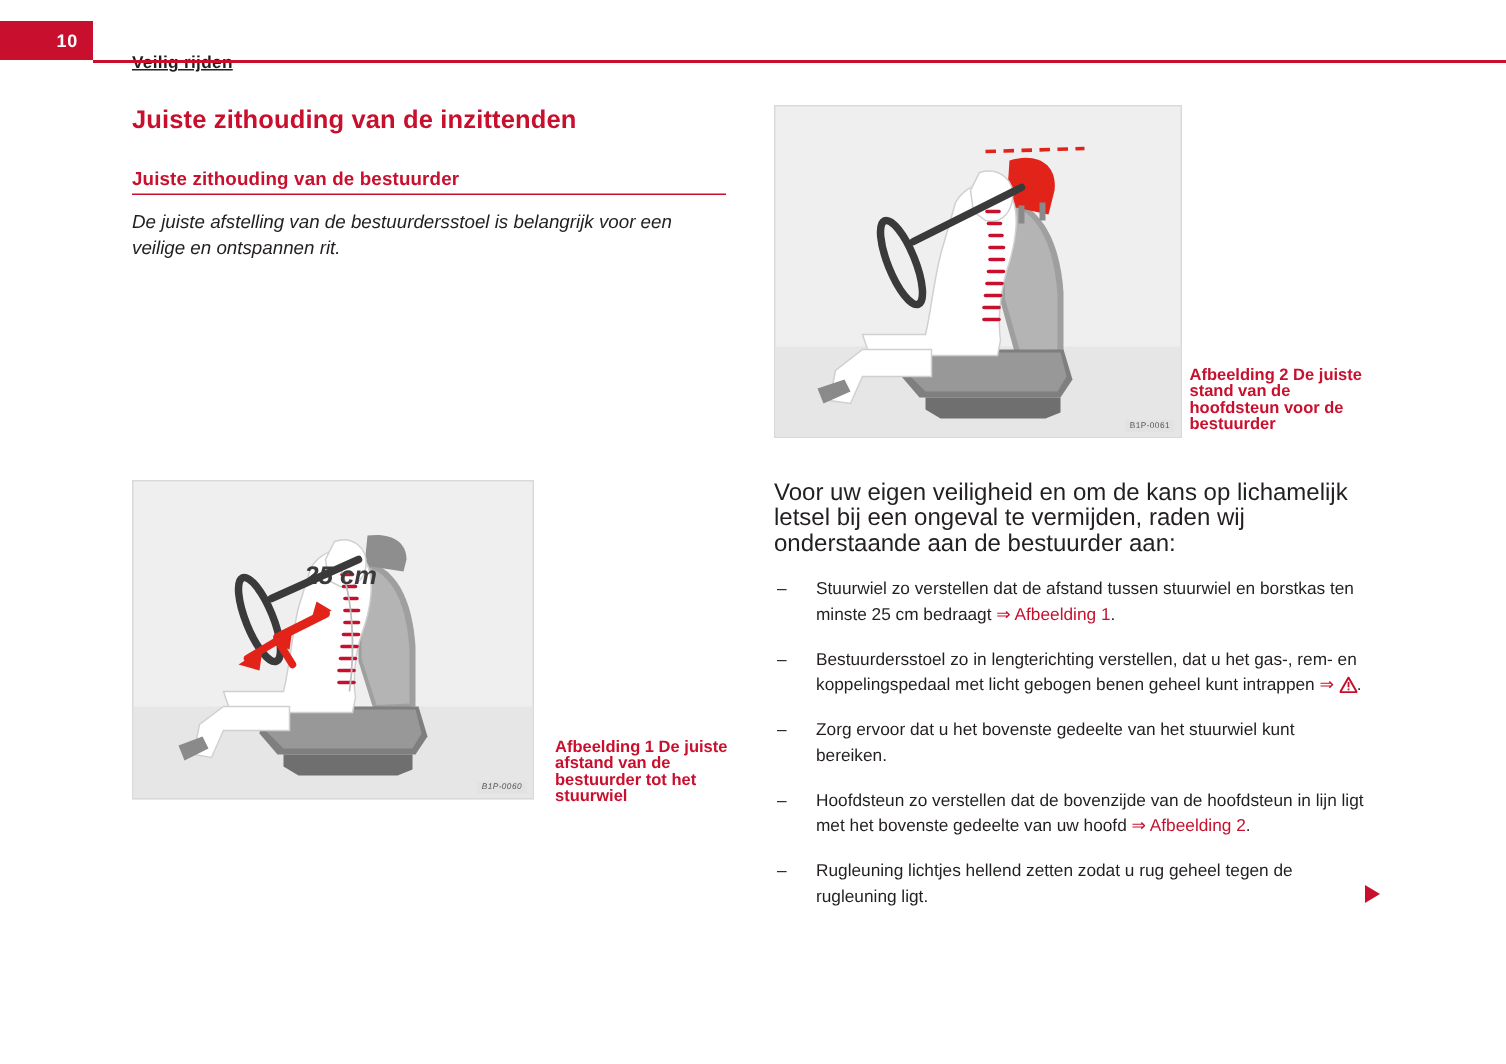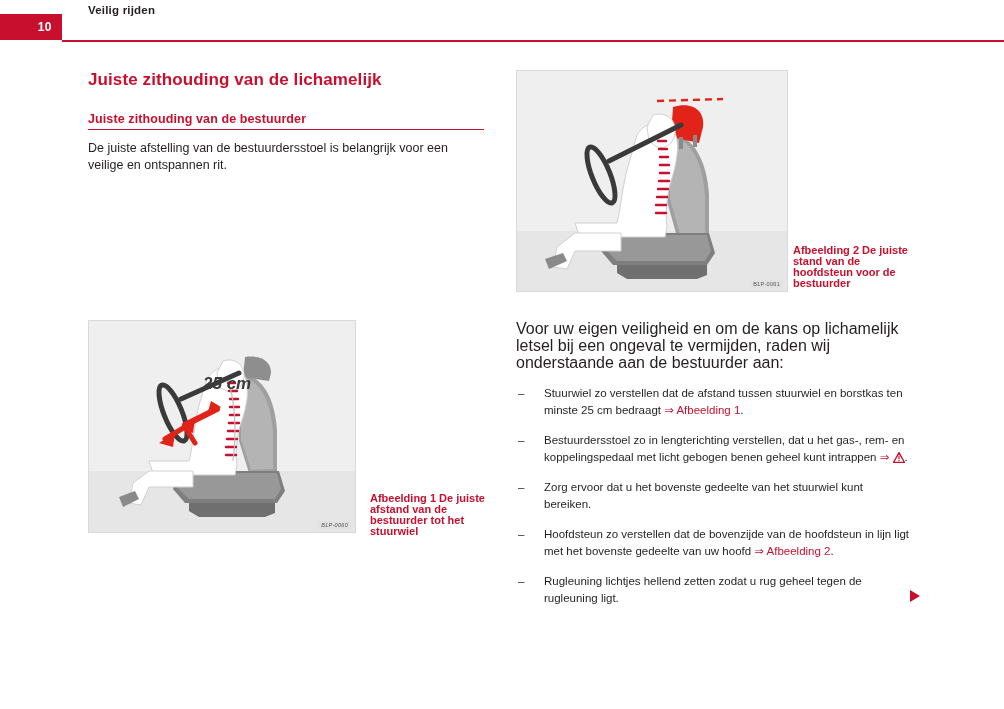--- a/index.html
+++ b/index.html
@@ -36,25 +36,26 @@
     font-weight: bold;
     text-align: right;
     padding-right: 10px;
     box-sizing: border-box;
     line-height: 26px;
     letter-spacing: 0.5px;
   }
   .header-title {
     position: absolute;
     left: 88px;
-    top: 4px;
+    top: 36px;
     font-size: 11.5px;
     font-weight: bold;
     color: #231f20;
     letter-spacing: 0.2px;
+    text-decoration: underline;
   }
   .header-rule {
     position: absolute;
     left: 62px;
     top: 40px;
     width: 942px;
     height: 2px;
     background: #c8102e;
   }
 
@@ -87,20 +88,21 @@
     letter-spacing: 0.1px;
   }
   .section-rule {
     width: 396px;
     height: 1px;
     background: #c8102e;
     margin-bottom: 10px;
   }
   p.intro {
     font-size: 12.5px;
+    font-style: italic;
     line-height: 17px;
     margin: 0 0 16px 0;
     color: #231f20;
     width: 375px;
   }
 
   
   .figure-1 {
     position: relative;
     width: 268px;
@@ -210,21 +212,21 @@
 <body>
 
 <div class="page-header">
   <div class="page-number-box">10</div>
   <div class="header-title">Veilig rijden</div>
   <div class="header-rule"></div>
 </div>
 
 <div class="col-left">
 
-  <h1 class="chapter-title">Juiste zithouding van de lichamelijk</h1>
+  <h1 class="chapter-title">Juiste zithouding van de inzittenden</h1>
 
   <h2 class="section-title">Juiste zithouding van de bestuurder</h2>
   <div class="section-rule"></div>
 
   <p class="intro">De juiste afstelling van de bestuurdersstoel is belangrijk voor een veilige en ontspannen rit.</p>
 
   <div class="fig1-wrap">
     <div class="figure-1">
       <svg class="ill" width="266" height="211" viewBox="0 0 266 211">
         <rect x="0" y="0" width="266" height="211" fill="#efefef"></rect>

